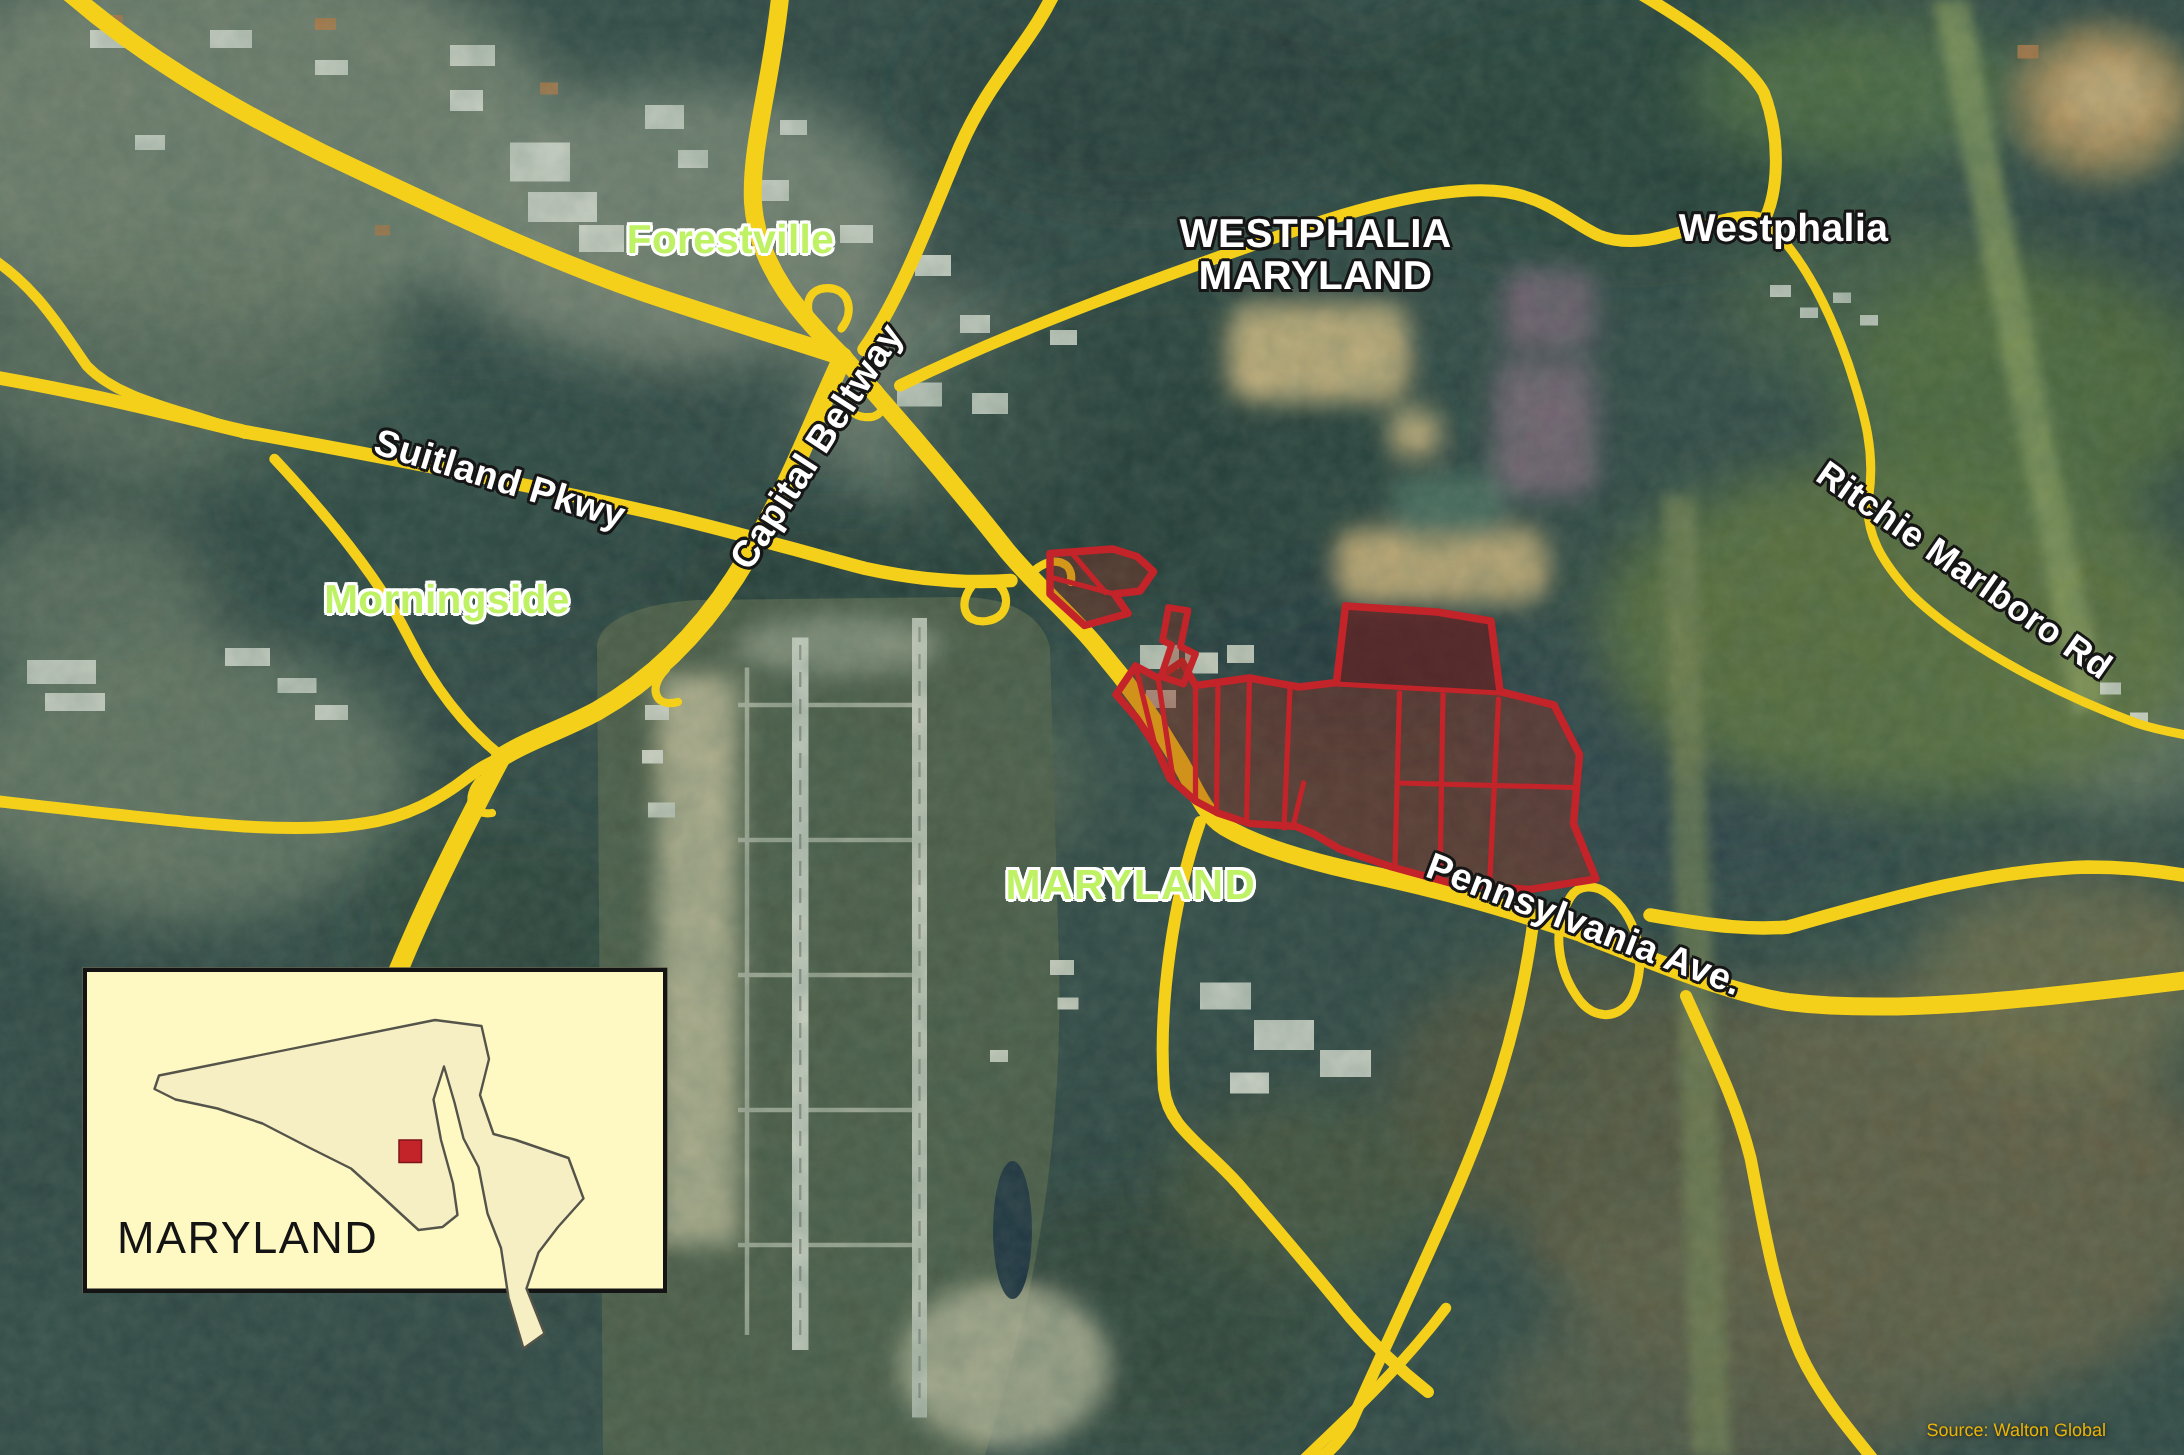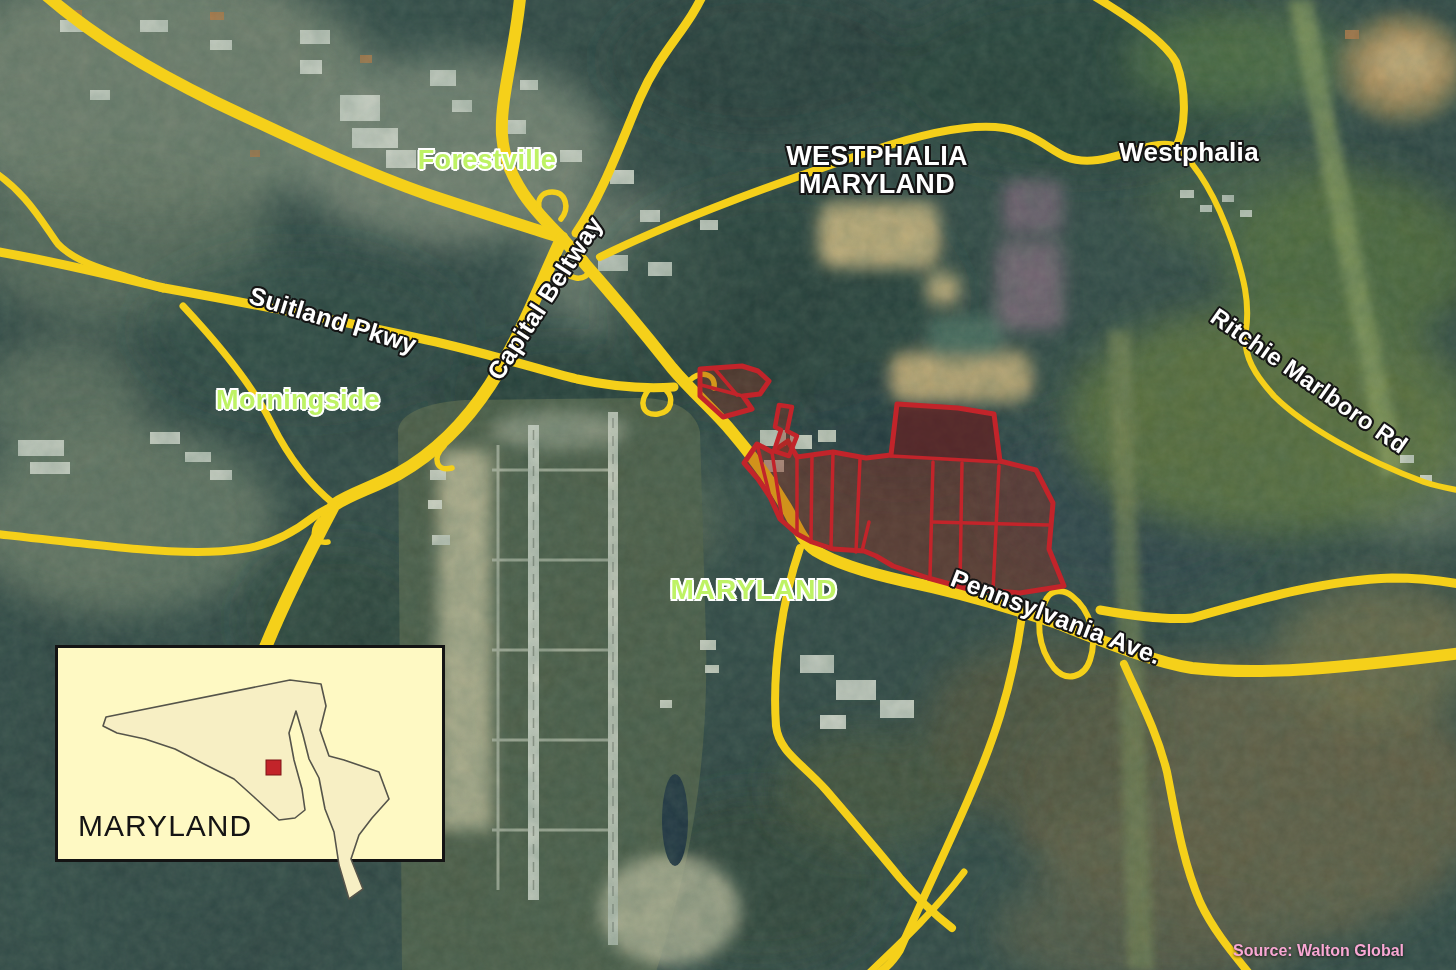--- a/index.html
+++ b/index.html
@@ -26,22 +26,22 @@
   #inset{
     position:absolute;left:55px;top:645px;width:390px;height:217px;
     background:#fef9c3;border:3px solid #141414;box-sizing:border-box;
   }
   #inset svg{position:absolute;left:0;top:0;}
   #inset .state-label{
     position:absolute;left:20px;bottom:16px;font-size:30px;font-weight:400;
     letter-spacing:1px;color:#141414;
   }
   #source{
-    position:absolute;right:52px;bottom:10px;font-size:16px;font-weight:700;
-    color:#f9a8d4;text-shadow:0 1px 3px rgba(0,0,0,.8);
+    position:absolute;right:52px;bottom:10px;font-size:12px;font-weight:400;
+    color:#eab308;text-shadow:0 1px 3px rgba(0,0,0,.8);
   }
 </style>
 </head>
 <body>
 
 <div id="stage">
 
   <svg width="1456" height="970" viewBox="0 0 1456 970">
     <defs>
       <filter id="b18" x="-40%" y="-40%" width="180%" height="180%">

